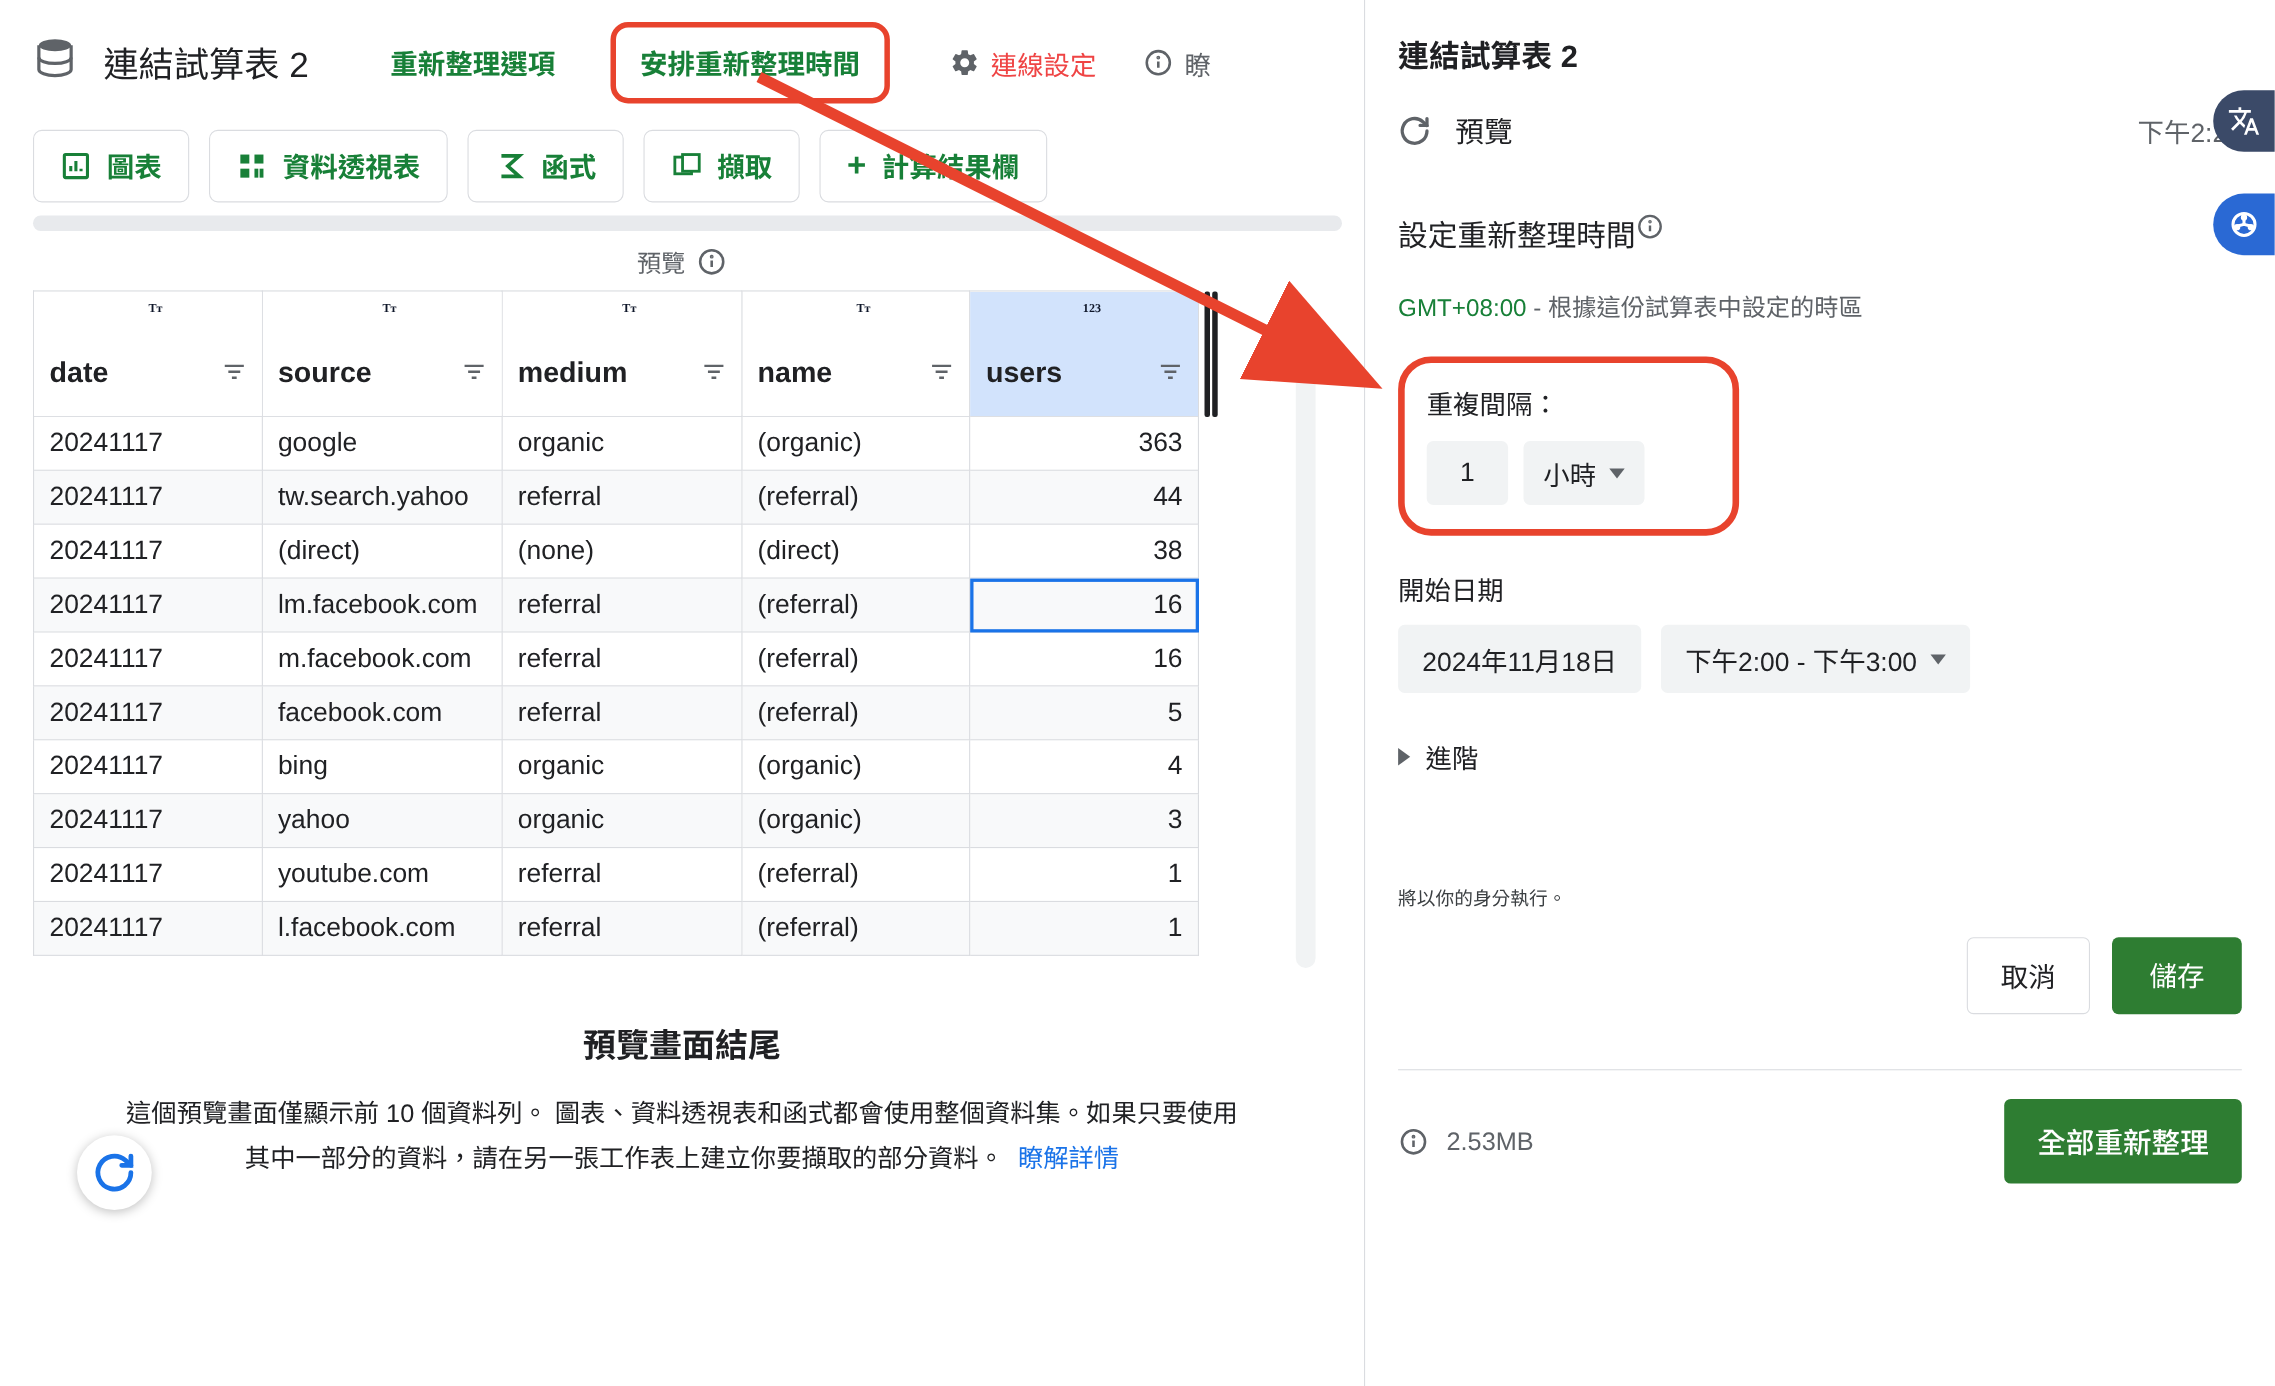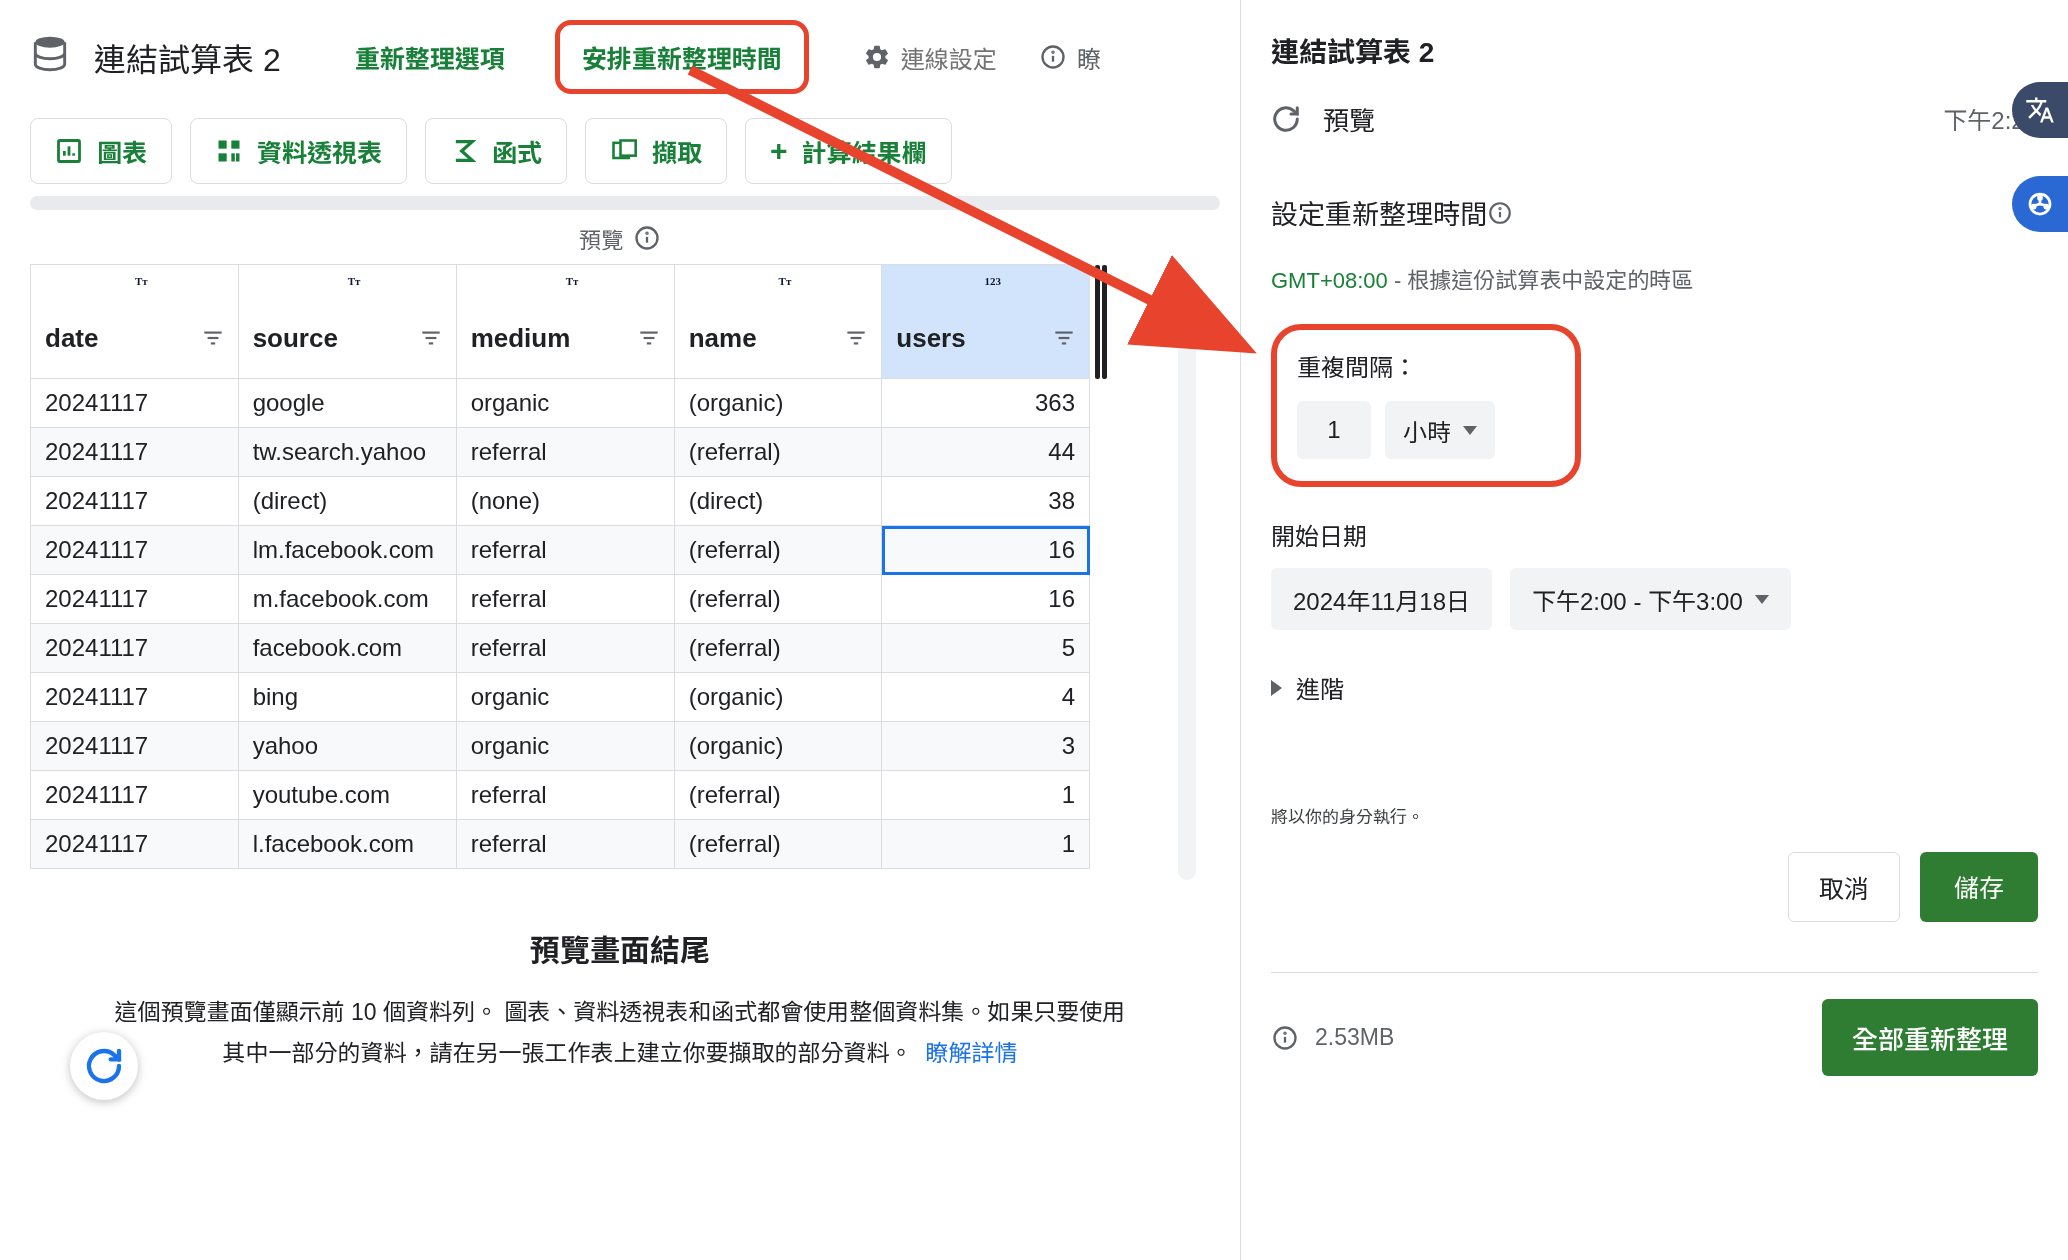--- a/index.html
+++ b/index.html
@@ -238,21 +238,21 @@
 .sp-preview-left {
   display: flex;
   align-items: center;
   gap: 22px;
   font-size: 26px;
 }
 .sp-preview-left svg { width: 30px; height: 30px; color: #5f6368; }
 .sp-time { color: #5f6368; font-size: 24px; }
 .sp-section-h {
   display: flex;
-  align-items: center;
+  align-items: flex-start;
   gap: 0;
   font-size: 27px;
   font-weight: 400;
   margin-bottom: 30px;
 }
 .sp-section-h svg { width: 26px; height: 26px; color: #5f6368; }
 .tz-line { font-size: 22px; margin-bottom: 30px; }
 .tz-line .tz { color: #188038; }
 .tz-line .tz-note { color: #5f6368; }
 .interval-box {
@@ -405,21 +405,21 @@
     <span class="sheet-title">連結試算表 2</span>
     <span style="flex:0 0 30px"></span>
     <span class="green-link">重新整理選項</span>
     <span style="flex:0 0 6px"></span>
     <span class="schedule-btn">安排重新整理時間</span>
     <span style="flex:0 0 10px"></span>
     <span class="gear-row">
       <svg class="gear-icon" viewBox="0 0 24 24" fill="currentColor">
           <path d="M19.14 12.94a7.07 7.07 0 0 0 .05-.94 7.07 7.07 0 0 0-.05-.94l2.03-1.58a.5.5 0 0 0 .12-.64l-1.92-3.32a.5.5 0 0 0-.6-.22l-2.39.96a7.03 7.03 0 0 0-1.62-.94l-.36-2.54a.5.5 0 0 0-.5-.42h-3.84a.5.5 0 0 0-.5.42l-.36 2.54c-.58.24-1.12.55-1.62.94l-2.39-.96a.5.5 0 0 0-.6.22L2.67 8.84a.5.5 0 0 0 .12.64l2.03 1.58a7.07 7.07 0 0 0-.05.94c0 .32.02.63.05.94l-2.03 1.58a.5.5 0 0 0-.12.64l1.92 3.32c.13.22.39.31.6.22l2.39-.96c.5.39 1.04.7 1.62.94l.36 2.54c.4.24.25.42.5.42h3.84c.25 0 .46-.18.5-.42l.36-2.54c.58-.24 1.12-.55 1.62-.94l2.39.96c.21.09.47 0 .6-.22l1.92-3.32a.5.5 0 0 0-.12-.64l-2.03-1.58zM12 15.5A3.5 3.5 0 1 1 12 8.5a3.5 3.5 0 0 1 0 7z"></path>
         </svg>
-      <span style="font-size:24px;color:#737373;">連線設定</span>
+      <span style="font-size:24px;color:#ef4444;">連線設定</span>
     </span>
     <span class="gear-row" style="margin-left:20px">
       <svg class="info-icon-sm" viewBox="0 0 24 24" fill="none" stroke="currentColor" stroke-width="2">
           <circle cx="12" cy="12" r="9"></circle>
           <line x1="12" y1="11" x2="12" y2="16"></line>
           <circle cx="12" cy="8" r="0.5" fill="currentColor"></circle>
         </svg>
       <span style="font-size:24px;color:#5f6368;">瞭</span>
     </span>
   </div>

